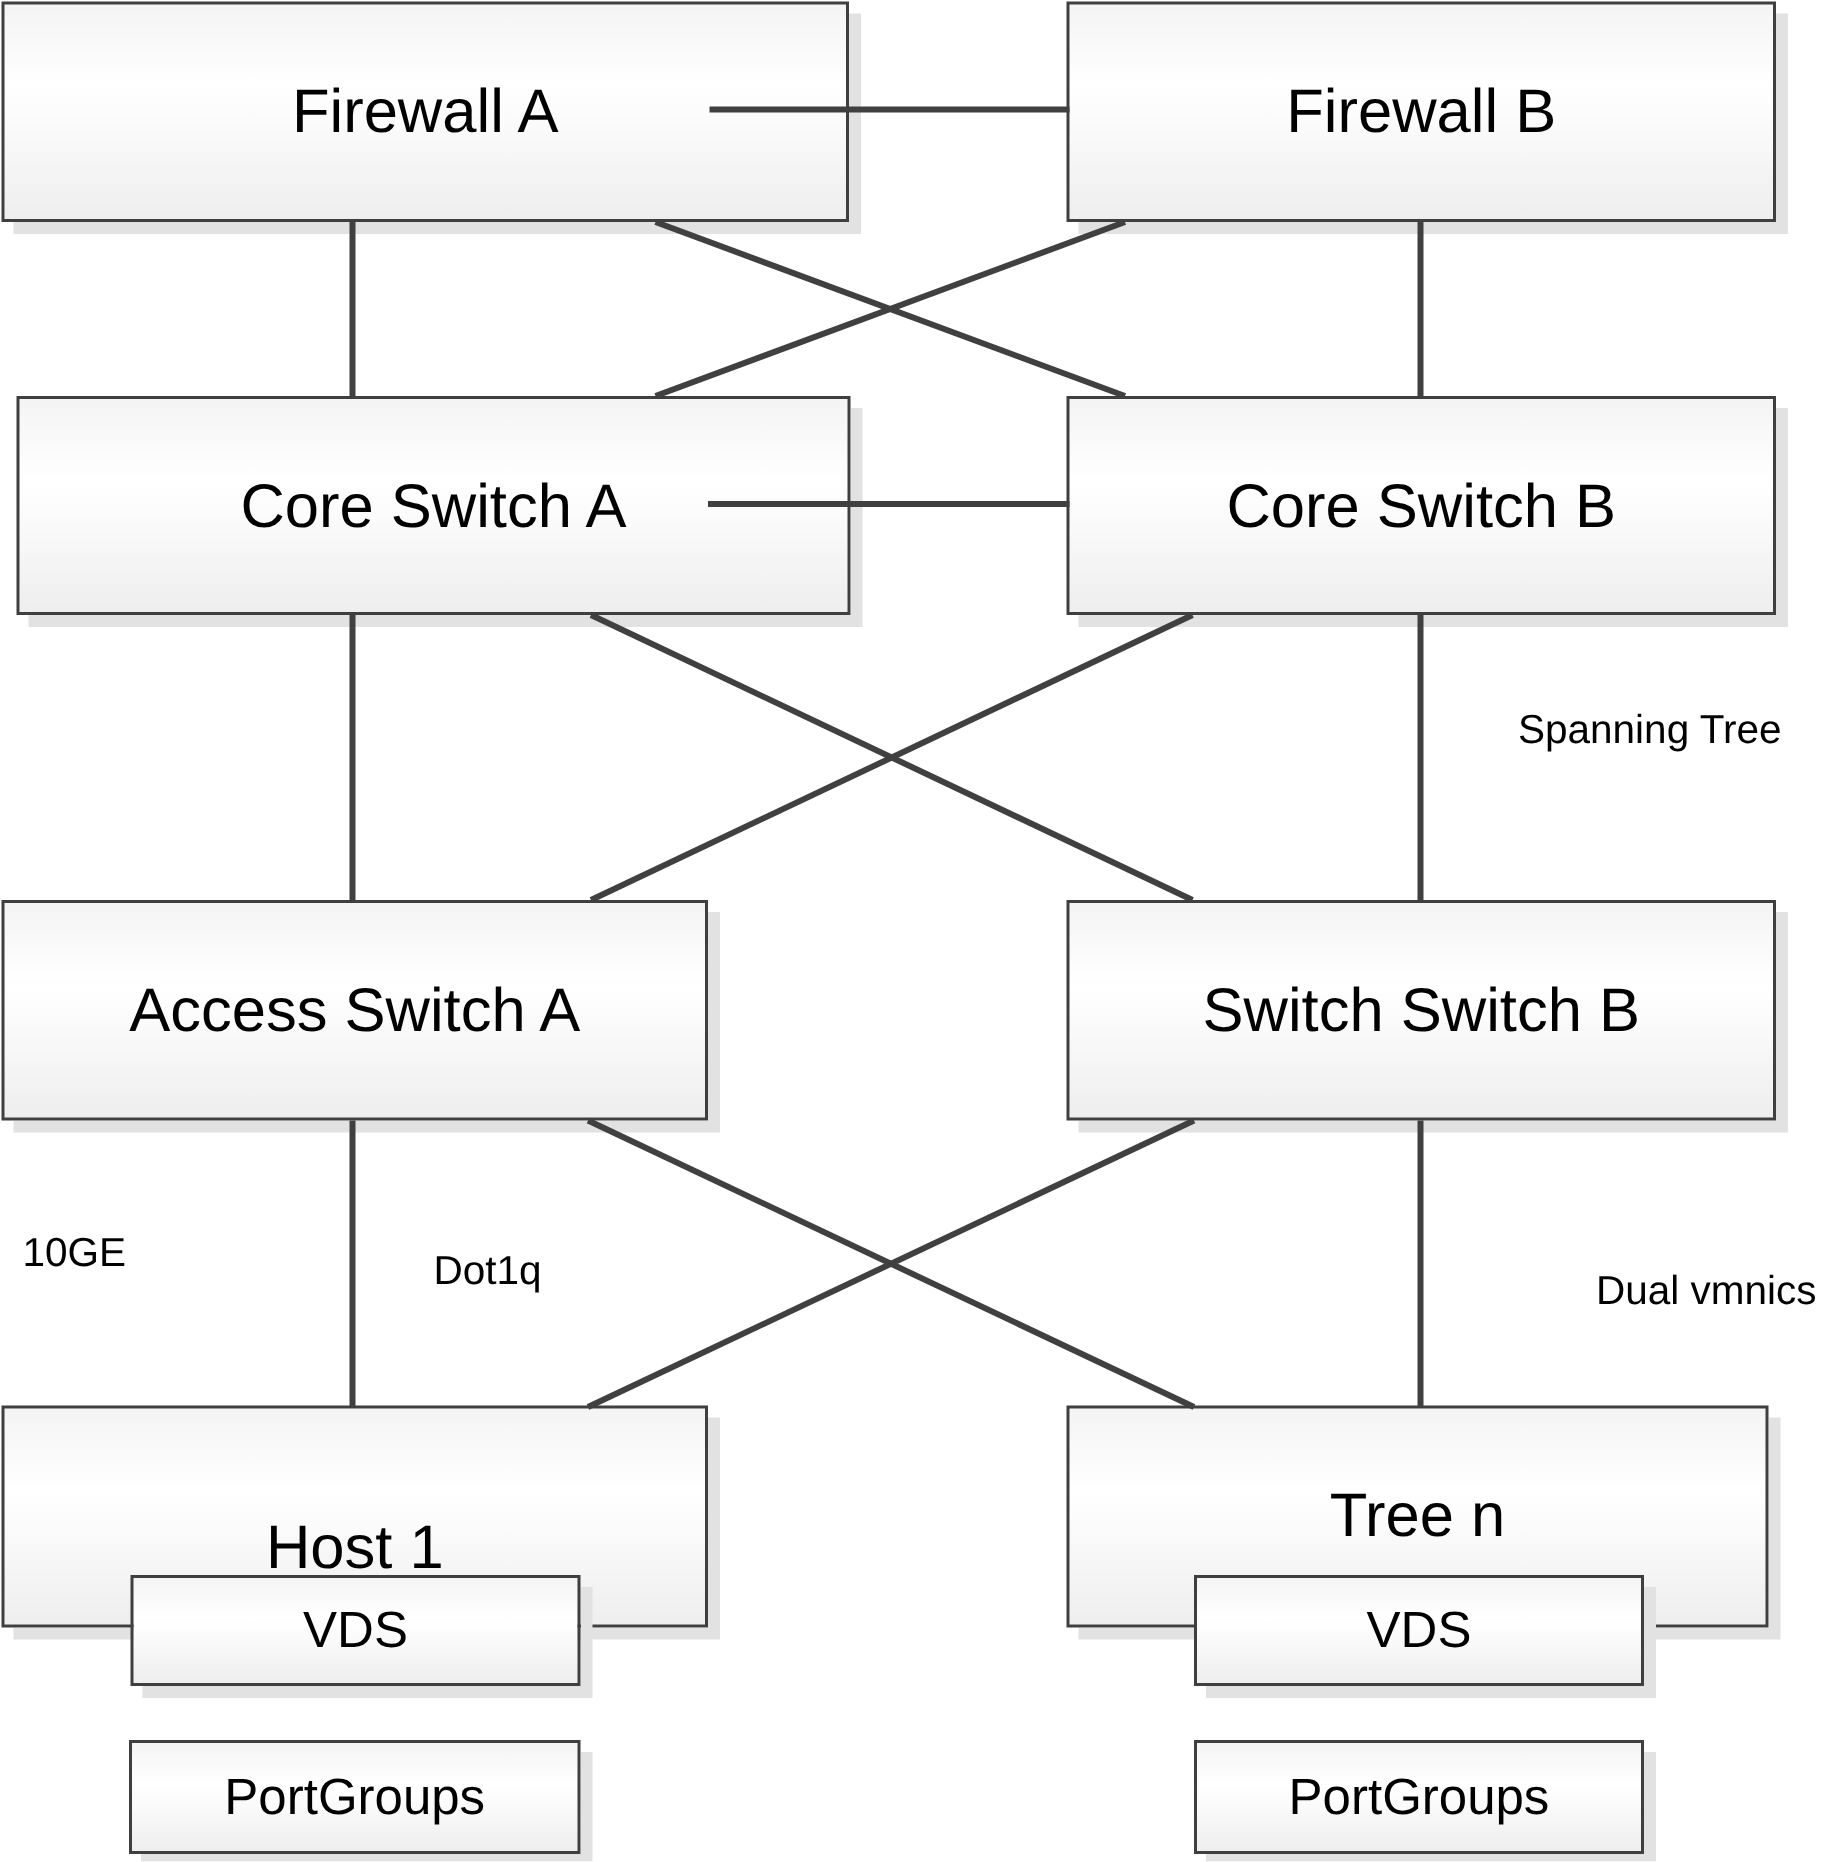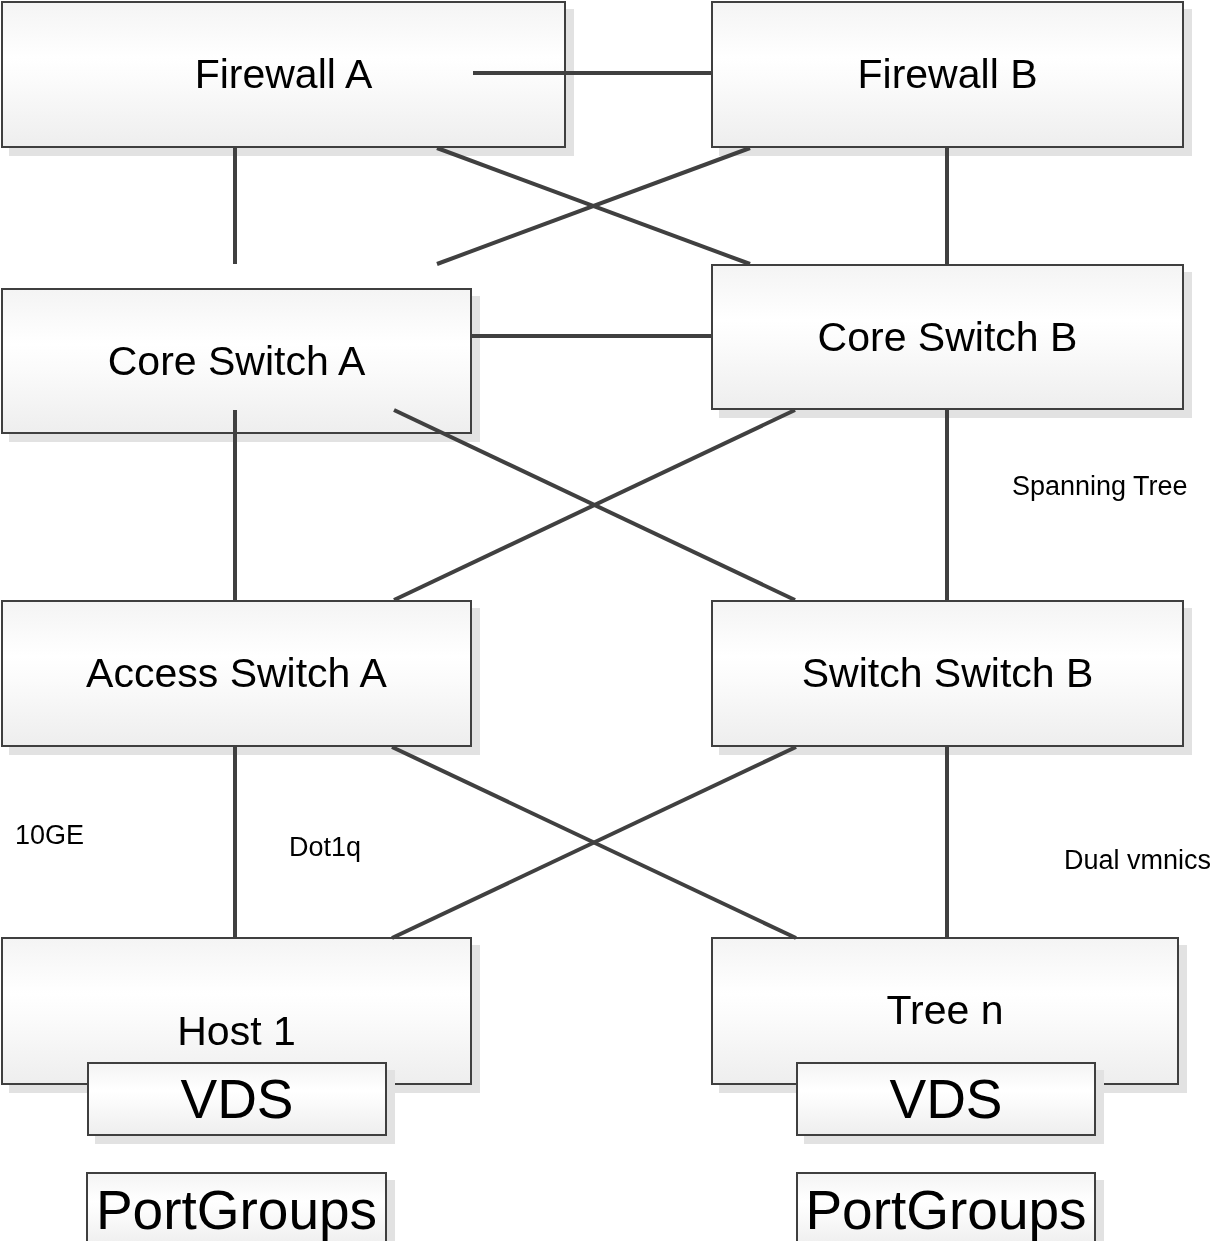--- a/index.html
+++ b/index.html
@@ -35,22 +35,21 @@
     box-shadow: 8px 8px 0 #e2e2e2;
     display: flex;
     align-items: center;
     justify-content: center;
     color: #000000;
     font-size: 41px;
     white-space: nowrap;
   }
   .node.small {
     z-index: 3;
-    font-size: 55px;
-    margin-top: 12px;
+    font-size: 34px;
   }
   .annotation {
     position: absolute;
     z-index: 4;
     color: #000000;
     font-size: 27px;
     white-space: nowrap;
   }
 </style>
 </head>
@@ -75,21 +74,21 @@
     <line x1="796" y1="747" x2="392" y2="938"></line>
   </svg>
 
   <div class="node" style="left:1px; top:1px; width:565px; height:147px;">
     <span>Firewall A</span>
   </div>
   <div class="node" style="left:711px; top:1px; width:473px; height:147px;">
     <span>Firewall B</span>
   </div>
 
-  <div class="node" style="left:1px; top:264px; width:471px; height:146px;margin-top:24px;">
+  <div class="node" style="left:11px; top:264px; width:556px; height:146px;">
     <span>Core Switch A</span>
   </div>
   <div class="node" style="left:711px; top:264px; width:473px; height:146px;">
     <span>Core Switch B</span>
   </div>
 
   <div class="node" style="left:1px; top:600px; width:471px; height:147px;">
     <span>Access Switch A</span>
   </div>
   <div class="node" style="left:711px; top:600px; width:473px; height:147px;">

